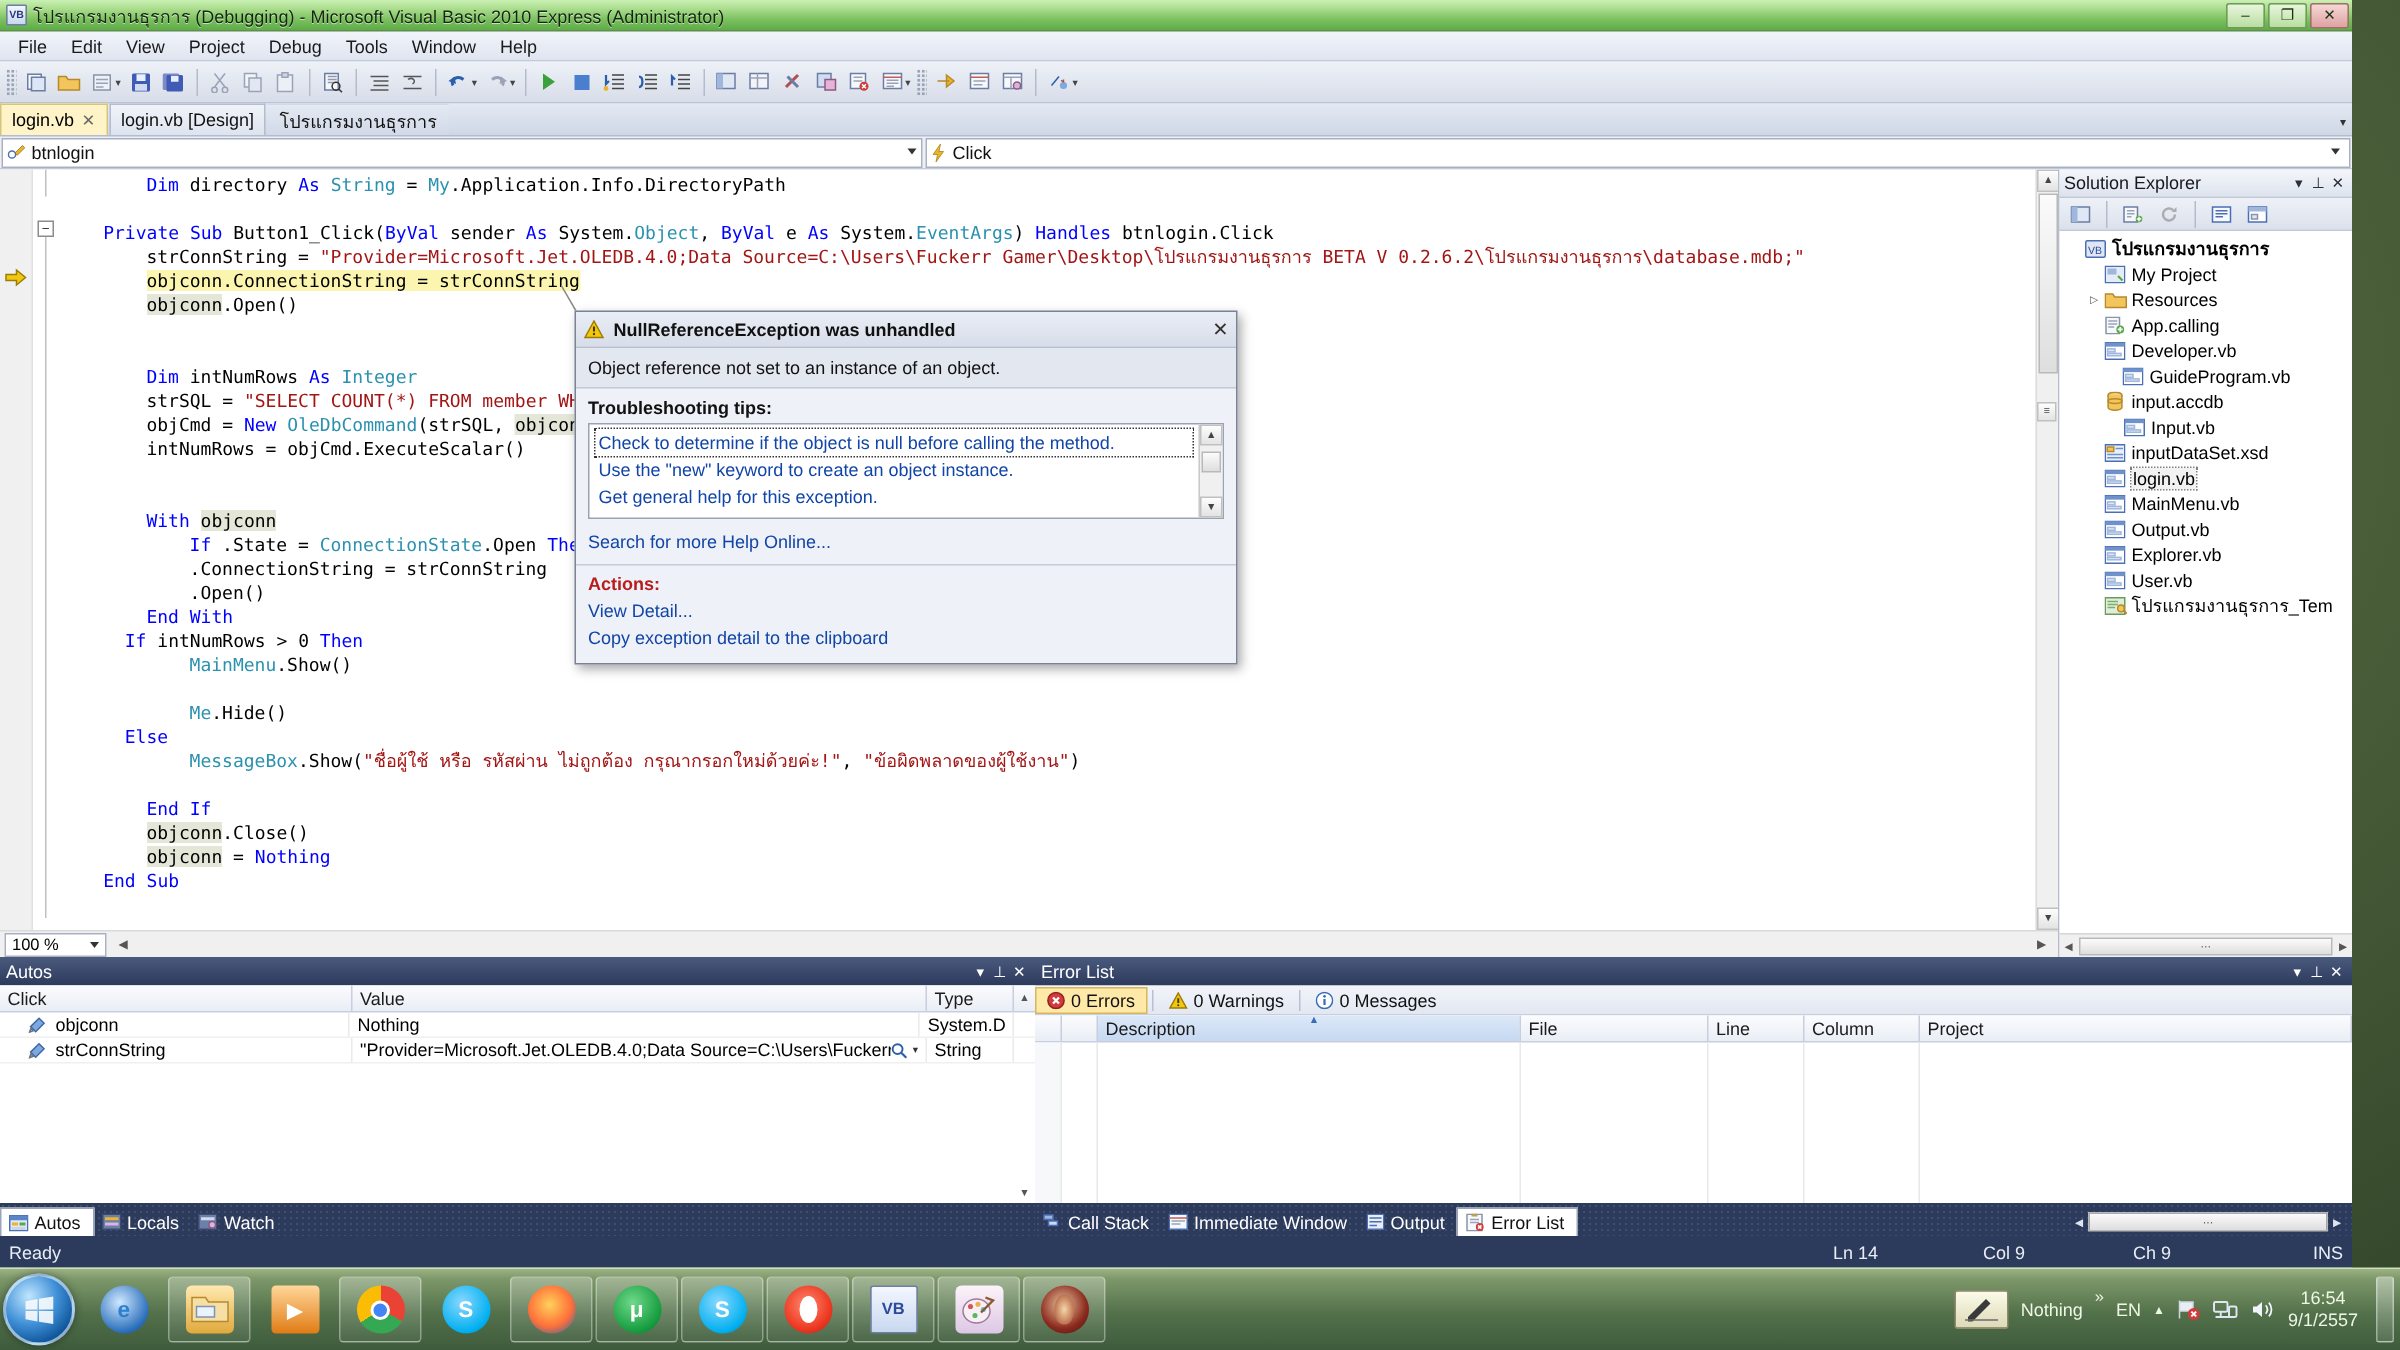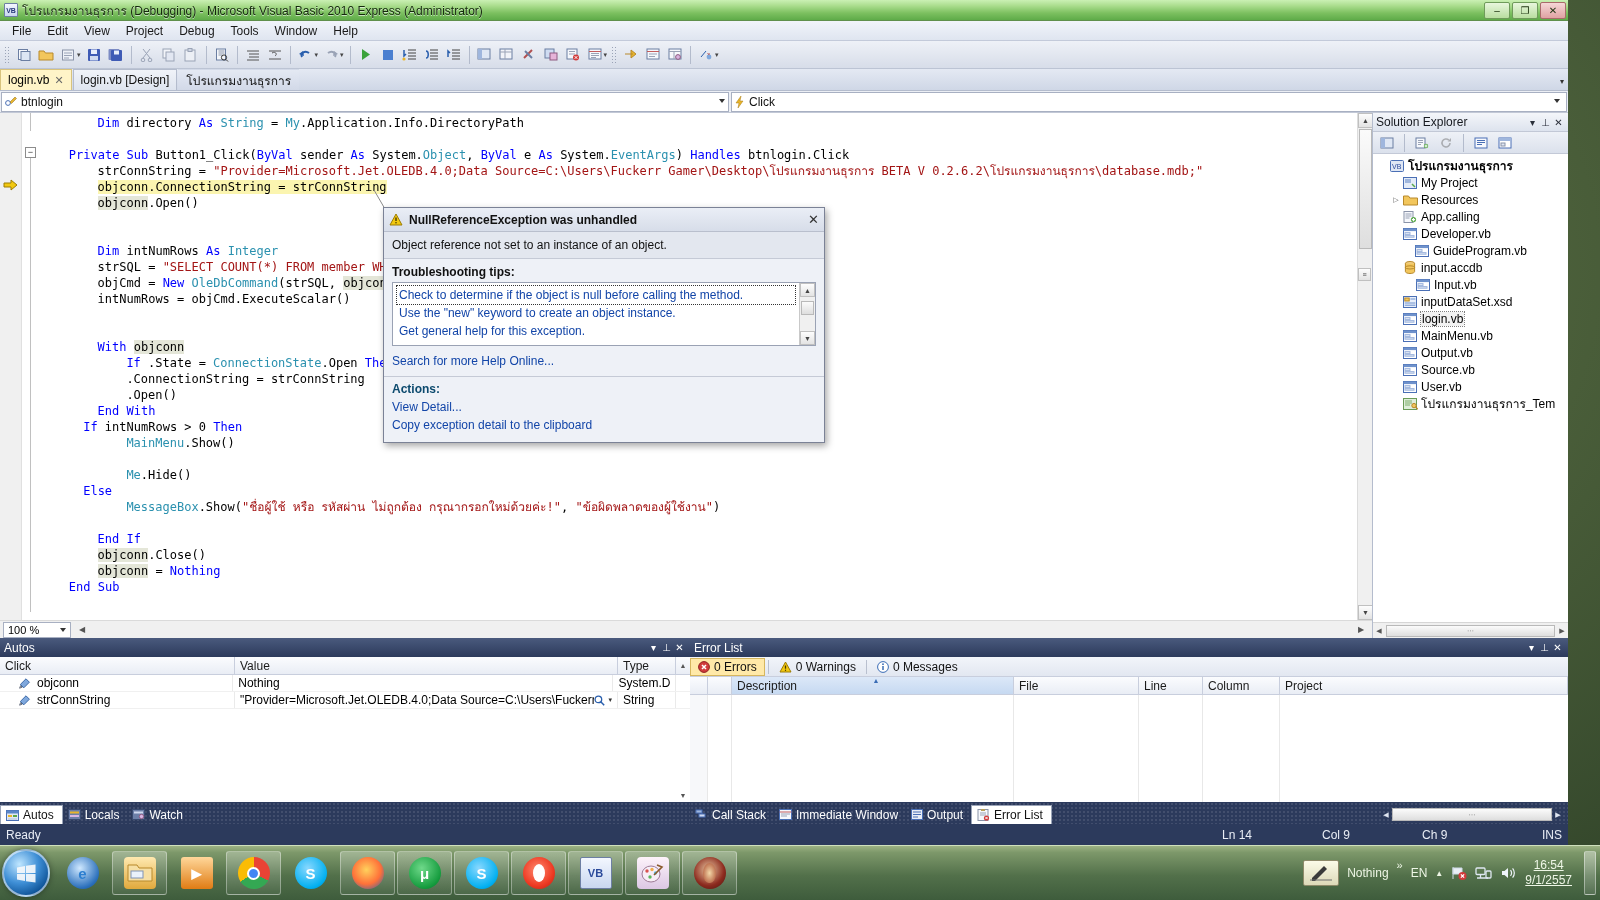--- a/index.html
+++ b/index.html
@@ -263,21 +263,21 @@
     border:1px solid rgba(255,255,255,.35); border-radius:3px;
     display:flex;align-items:center;justify-content:center;
   }
   .tbitem.flat{ background:transparent;border-color:transparent;}
   .appicon{width:32px;height:32px;border-radius:4px;display:flex;align-items:center;
            justify-content:center;font-size:14px;font-weight:bold;color:#fff;}
   #tray {
     margin-left:auto; display:flex;align-items:center; gap:8px; padding-right:4px;
     color:#eef6e6; font-size:12px;
   }
-  #tray .clock{ text-align:center; line-height:15px;text-decoration:underline; }
+  #tray .clock{ text-align:center; line-height:15px; }
   #trayend{ width:12px;height:44px;background:linear-gradient(rgba(255,255,255,.4),rgba(255,255,255,.1));
             border:1px solid rgba(255,255,255,.4);border-radius:2px;margin-left:4px;}
   svg { display:block; }
 </style>
 </head>
 <body>
 
 <div id="desktop"></div>
 
 <div id="vswin">
@@ -503,21 +503,21 @@
     <div class="etab">
       <span>login.vb [Design]</span>
     </div>
     <div class="etab" style="background:linear-gradient(#e4e9f3,#d2d9e8);border-color:transparent;">
       <span>โปรแกรมงานธุรการ</span>
     </div>
     <div class="tabdrop">▾</div>
   </div>
 
   <div id="navrow">
-    <div class="navcombo" style="width:728px;text-align:center;">
+    <div class="navcombo" style="width:614px;text-align:center;">
       <span>
         <svg width="12" height="11" viewBox="0 0 12 11">
             <circle cx="3" cy="7" r="2.4" fill="none" stroke="#4a6fb5"></circle>
             <path d="M5 6l5-5 1.5 1.5-5 5z" fill="#e8b52c" stroke="#8c6a18" stroke-width=".5"></path>
           </svg>
       </span>
       <span>btnlogin</span>
       <span class="cb-arrow"></span>
     </div>
     <div class="navcombo" style="flex:1 1 auto;">
@@ -756,21 +756,21 @@
           <div class="tnode" style="padding-left: 17px;">
             <span class="exp"></span>
             <span class="ic">
               <svg width="14" height="12" viewBox="0 0 14 12">
                 <rect x="0.5" y="0.5" width="13" height="11" fill="#ffffff" stroke="#4a6fb5"></rect>
                 <rect x="0.5" y="0.5" width="13" height="2.6" fill="#6f92cc"></rect>
                 <rect x="2" y="4.6" width="5" height="2" fill="#dfe7f4" stroke="#9fb6dd"></rect>
                 <rect x="2" y="7.6" width="9" height="1.6" fill="#dfe7f4" stroke="#9fb6dd"></rect>
               </svg>
             </span>
-            <span class="lbl">Source.vb</span>
+            <span class="lbl">Explorer.vb</span>
           </div>
           <div class="tnode" style="padding-left: 17px;">
             <span class="exp"></span>
             <span class="ic">
               <svg width="14" height="12" viewBox="0 0 14 12">
                 <rect x="0.5" y="0.5" width="13" height="11" fill="#ffffff" stroke="#4a6fb5"></rect>
                 <rect x="0.5" y="0.5" width="13" height="2.6" fill="#6f92cc"></rect>
                 <rect x="2" y="4.6" width="5" height="2" fill="#dfe7f4" stroke="#9fb6dd"></rect>
                 <rect x="2" y="7.6" width="9" height="1.6" fill="#dfe7f4" stroke="#9fb6dd"></rect>
               </svg>
@@ -1046,21 +1046,21 @@
         <div class="tip">Get general help for this exception.</div>
       </div>
       <div class="tipsb">
         <div class="sb-btn" style="position:absolute;top:0;left:0;width:15px;height:14px;">▲</div>
         <div class="sb-thumb" style="top:18px;height:14px;width:13px;"></div>
         <div class="sb-btn" style="position:absolute;bottom:0;left:0;width:15px;height:14px;">▼</div>
       </div>
     </div>
     <div class="srch">Search for more Help Online...</div>
     <div class="acts">
-      <div style="font-weight:bold;color:#0c4a6e;padding-bottom:2px;">Actions:</div>
+      <div style="font-weight:bold;color:#b91c1c;padding-bottom:2px;">Actions:</div>
       <div class="act">View Detail...</div>
       <div class="act">Copy exception detail to the clipboard</div>
     </div>
   </div>
 </div>
 
 <div id="taskbar">
   <div id="startorb">
     <svg width="22" height="22" viewBox="0 0 22 22">
       <path d="M2 5.5L10 4v7H2z" fill="#f6f8fb" opacity=".92"></path>

